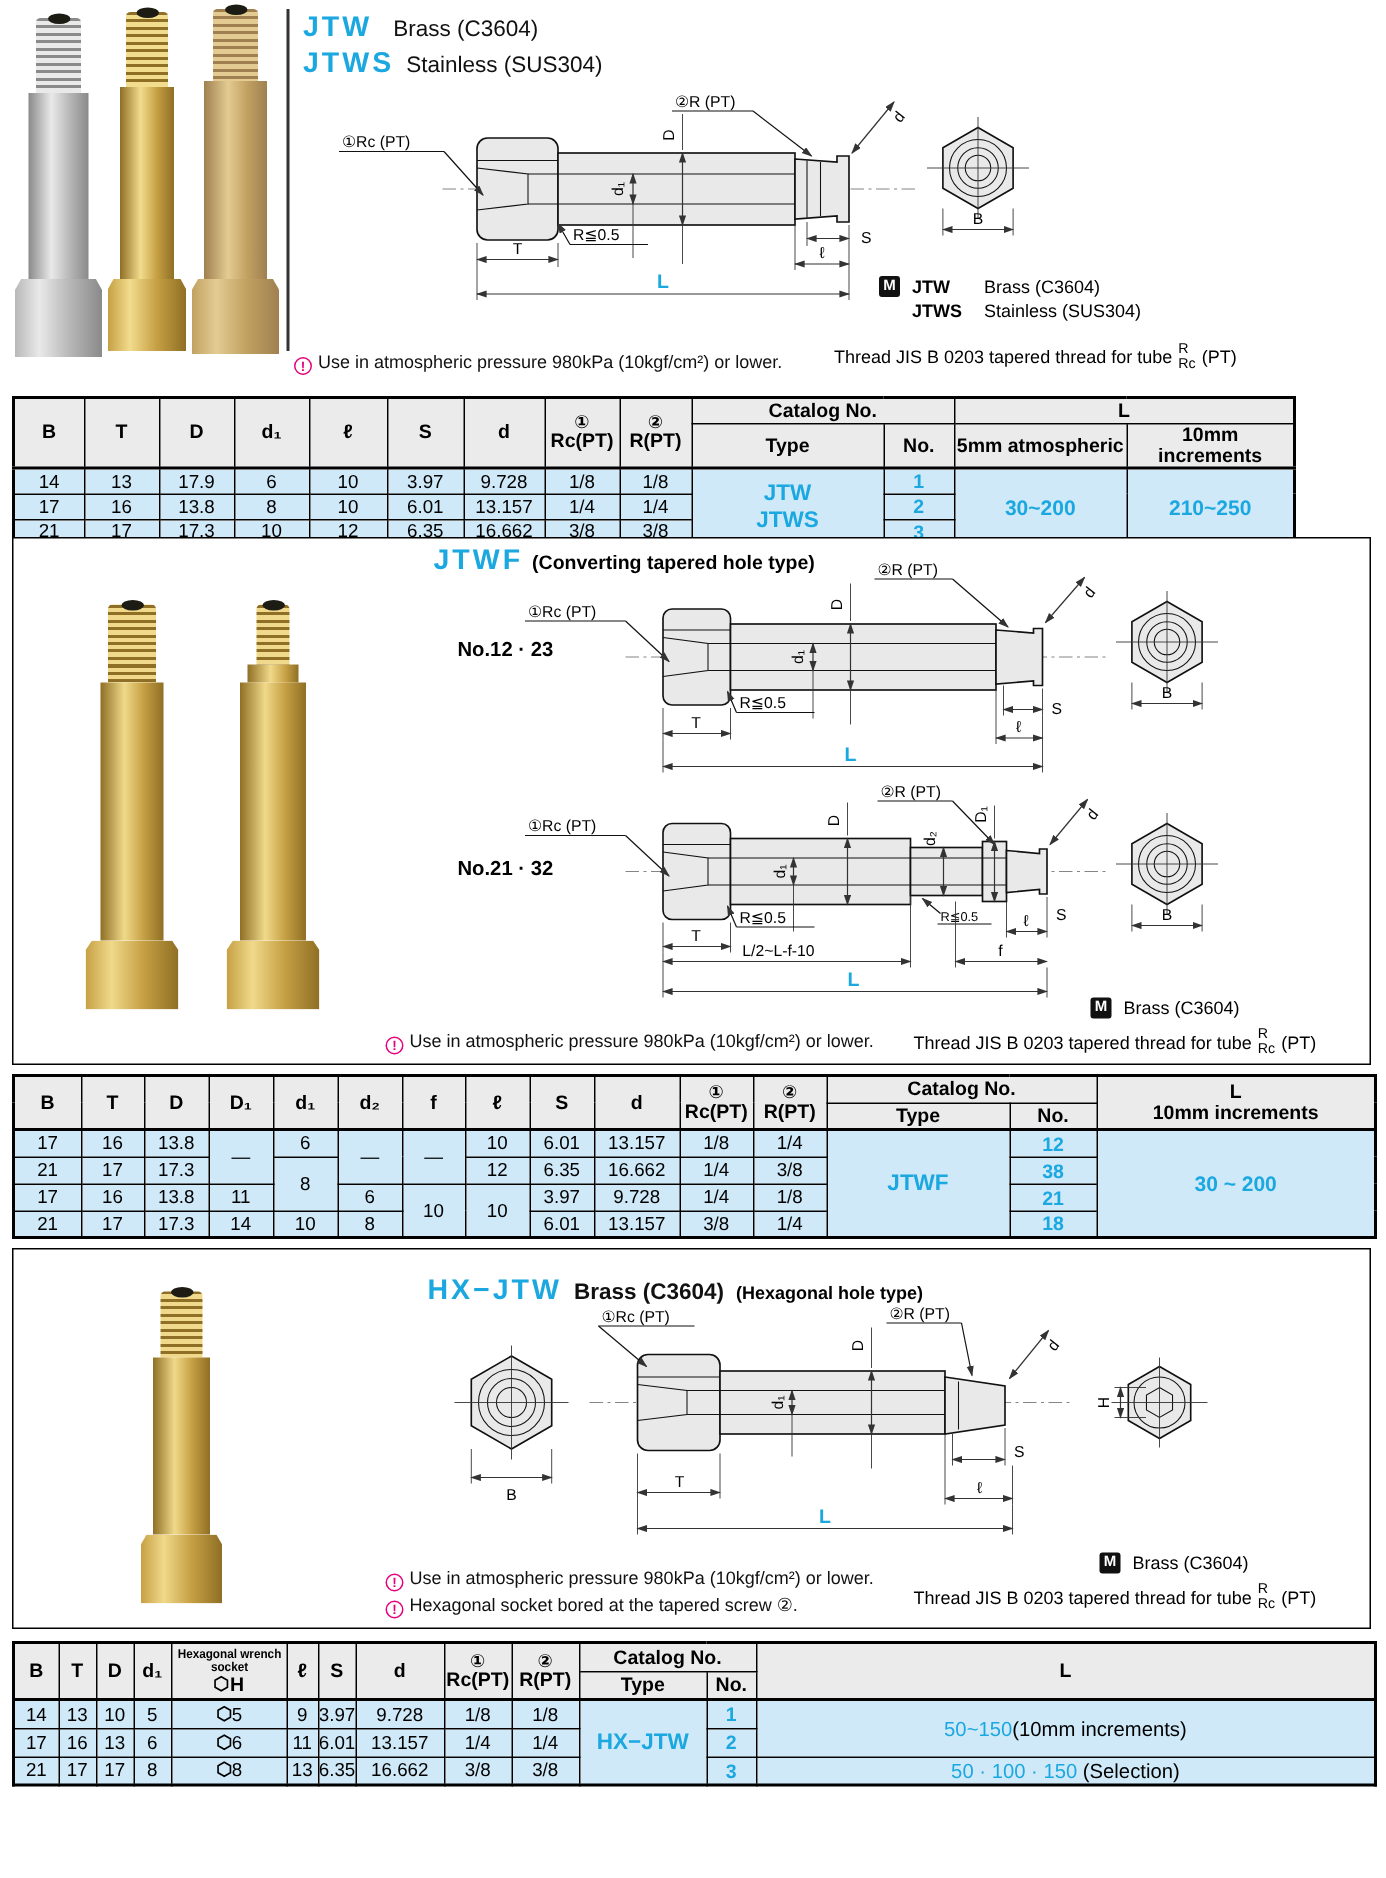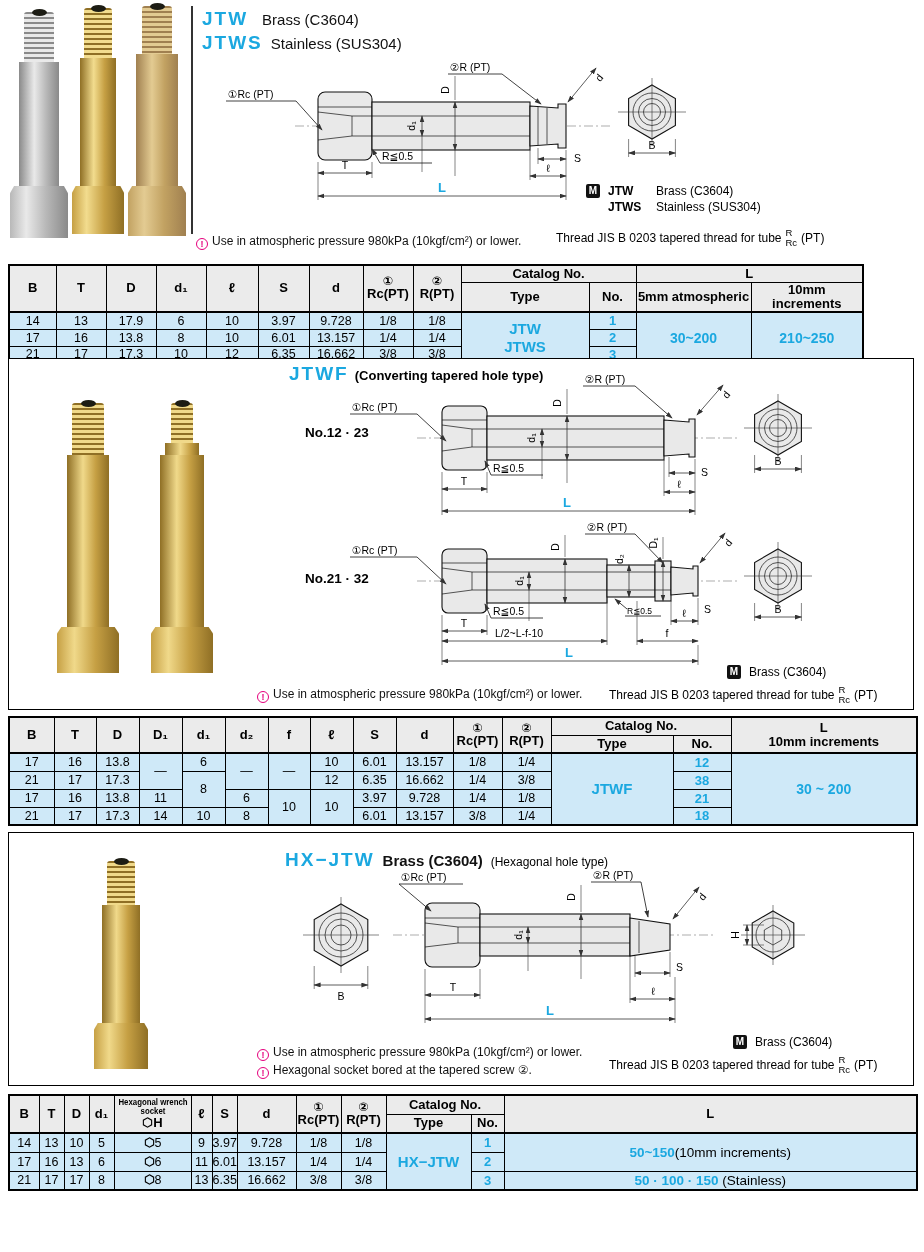--- a/index.html
+++ b/index.html
@@ -23,21 +23,21 @@
   .ctab { position:absolute; border-collapse:collapse; table-layout:fixed; border:2px solid #000; }
   .ctab th, .ctab td { border:1px solid #000; text-align:center; vertical-align:middle; padding:0; overflow:hidden; }
   .ctab thead th { background:#ebebeb; font-size:13px; font-weight:bold; line-height:1.1; }
   .ctab thead { border-bottom:2px solid #000; }
   .ctab tbody td { background:#cfe9f8; font-size:12.5px; font-weight:normal; }
   .ctab .circ { font-size:12px; line-height:12px; }
   .ctab td.typec { font-size:15px; font-weight:bold; line-height:1.15; }
   .ctab td.noc { font-size:13px; font-weight:bold; }
   .ctab td.lv { font-size:14px; font-weight:bold;margin-top:16px; }
   .ctab td.lmix { font-size:13.5px; }
-  .ctab td.lmix .a { font-weight:bold;margin-top:14px; }
+  .ctab td.lmix .a { font-weight:normal;margin-top:14px; }
   .hexsock-line1 { font-size:8.5px; transform:scaleX(.92); font-weight:bold; }
   .hexg { width:11px; height:11px; vertical-align:-1px; }
 
   
   .hdr-code { color:#1ba8e0; font-weight:bold; font-size:19px; letter-spacing:2px; }
   .hdr-mat { font-size:15px; color:#111; }
   .note { position:absolute; font-size:12px; color:#111; white-space:nowrap; }
   .note-icon { display:inline-block; width:12px; height:12px; border:1.5px solid #e5007d; border-radius:50%; color:#e5007d; font-size:9px; line-height:11px; font-weight:bold; text-align:center; margin-right:4px; vertical-align:-2px; }
   .m-icon { display:inline-block; width:14px; height:14px; background:#111; color:#fff; font-size:10px; line-height:14px; font-weight:bold; text-align:center; border-radius:2px; }
   .matbox { position:absolute; font-size:12px; }
@@ -555,21 +555,21 @@
         <td>1/4</td>
         <td class="noc acc">18</td>
       </tr>
     </tbody>
   </table>
 
   <div class="box" style="left:8px;top:832px;width:906px;height:254px;">
     <div style="position:absolute;left:276px;top:6px;display:flex;gap:8px;align-items:baseline;">
       <span class="hdr-code">HX−JTW</span>
       <span class="hdr-mat" style="font-weight:bold;">Brass (C3604)</span>
-      <span style="font-size:12px;font-weight:normal;margin-top:16px;">(Hexagonal hole type)</span>
+      <span style="font-size:12px;font-weight:bold;margin-top:16px;">(Hexagonal hole type)</span>
     </div>
 
     <div class="photo" style="left:55px;top:28px;width:160px;height:216px;">
       <div class="pipe" style="left:30px;bottom:8px;--dk:#8f6f25;--md:#c6a044;--lt:#f0d98a;">
         <div class="p-hole"></div>
         <div class="p-thread" style="width:28px;height:44px;"></div>
         <div class="p-shaft" style="width:38px;height:118px;"></div>
         <div class="p-nut" style="width:54px;height:46px;"></div>
       </div>
     </div>
@@ -750,18 +750,18 @@
         <td>8</td>
         <td><svg class="hexg" viewBox="0 0 20 20">
               <polygon points="10,1.5 17.5,5.75 17.5,14.25 10,18.5 2.5,14.25 2.5,5.75" fill="none" stroke="#000" stroke-width="2"></polygon>
             </svg><span>8</span></td>
         <td>13</td>
         <td>6.35</td>
         <td>16.662</td>
         <td>3/8</td>
         <td>3/8</td>
         <td class="noc acc">3</td>
-        <td class="lmix"><span class="a acc">50 · 100 · 150</span> <span>(Stainless)</span></td>
+        <td class="lmix"><span class="a acc">50 · 100 · 150</span> <span>(Selection)</span></td>
       </tr>
     </tbody>
   </table>
 
 </div>
 
 </body></html>

